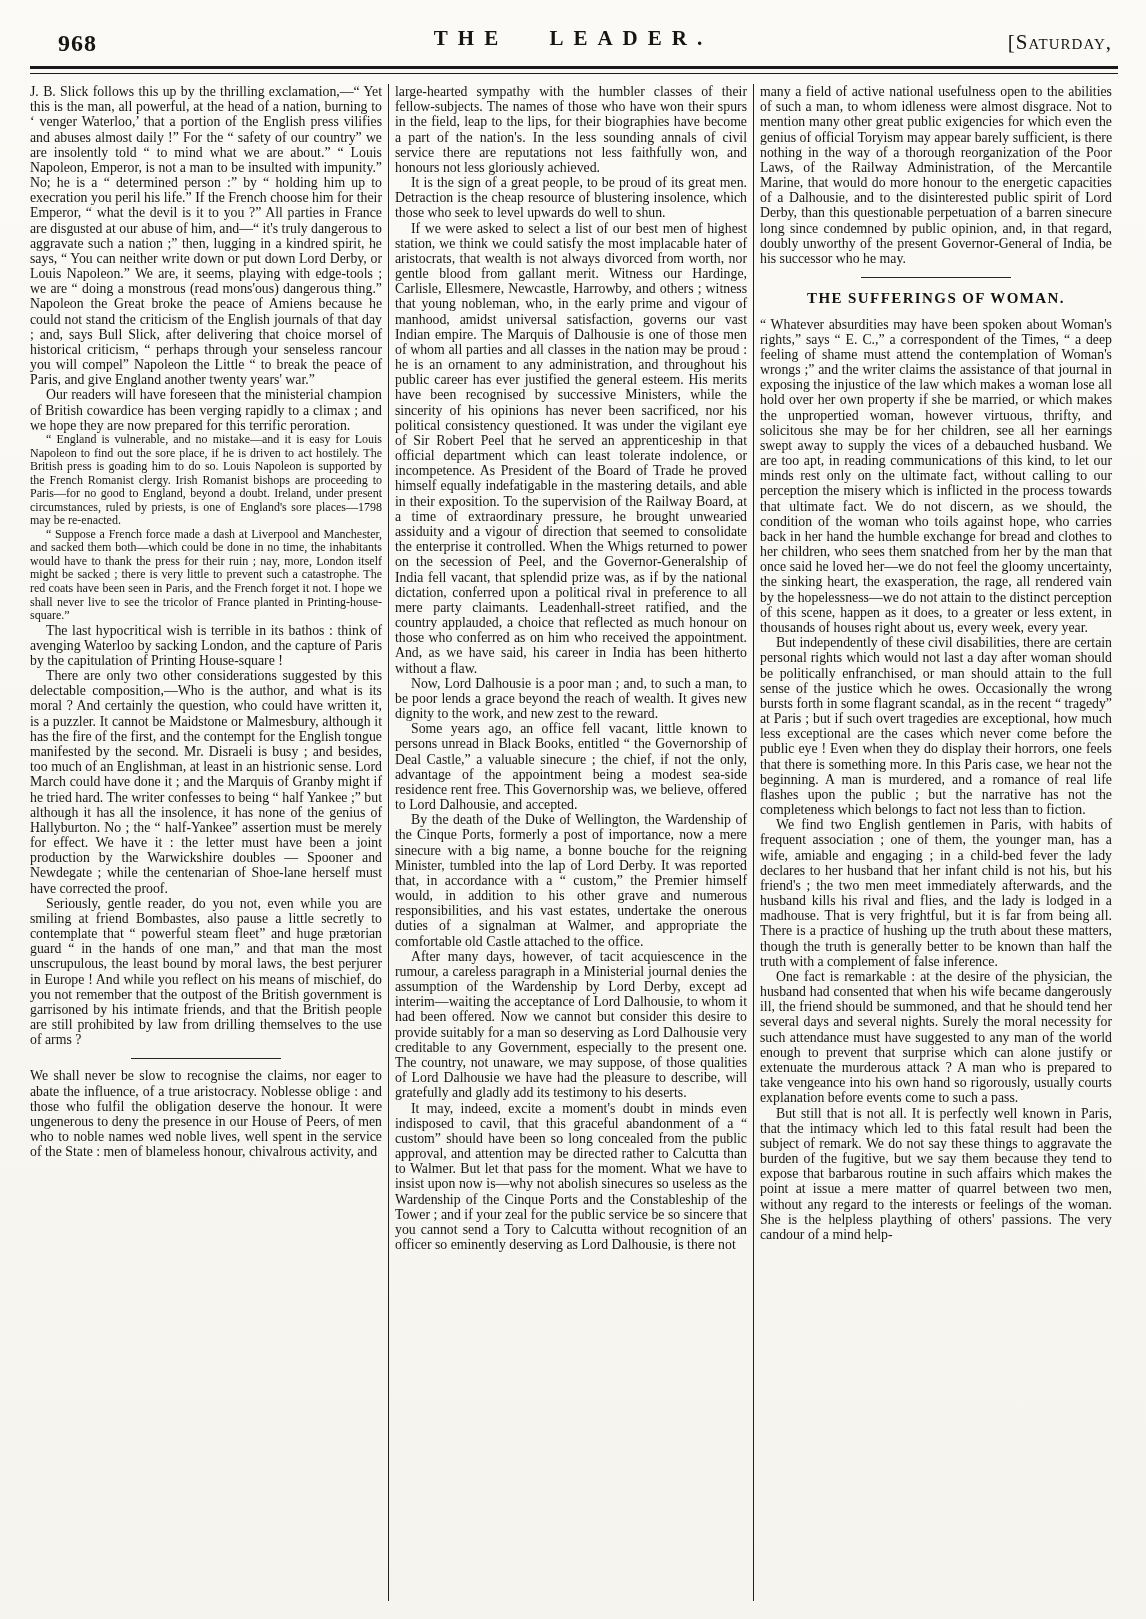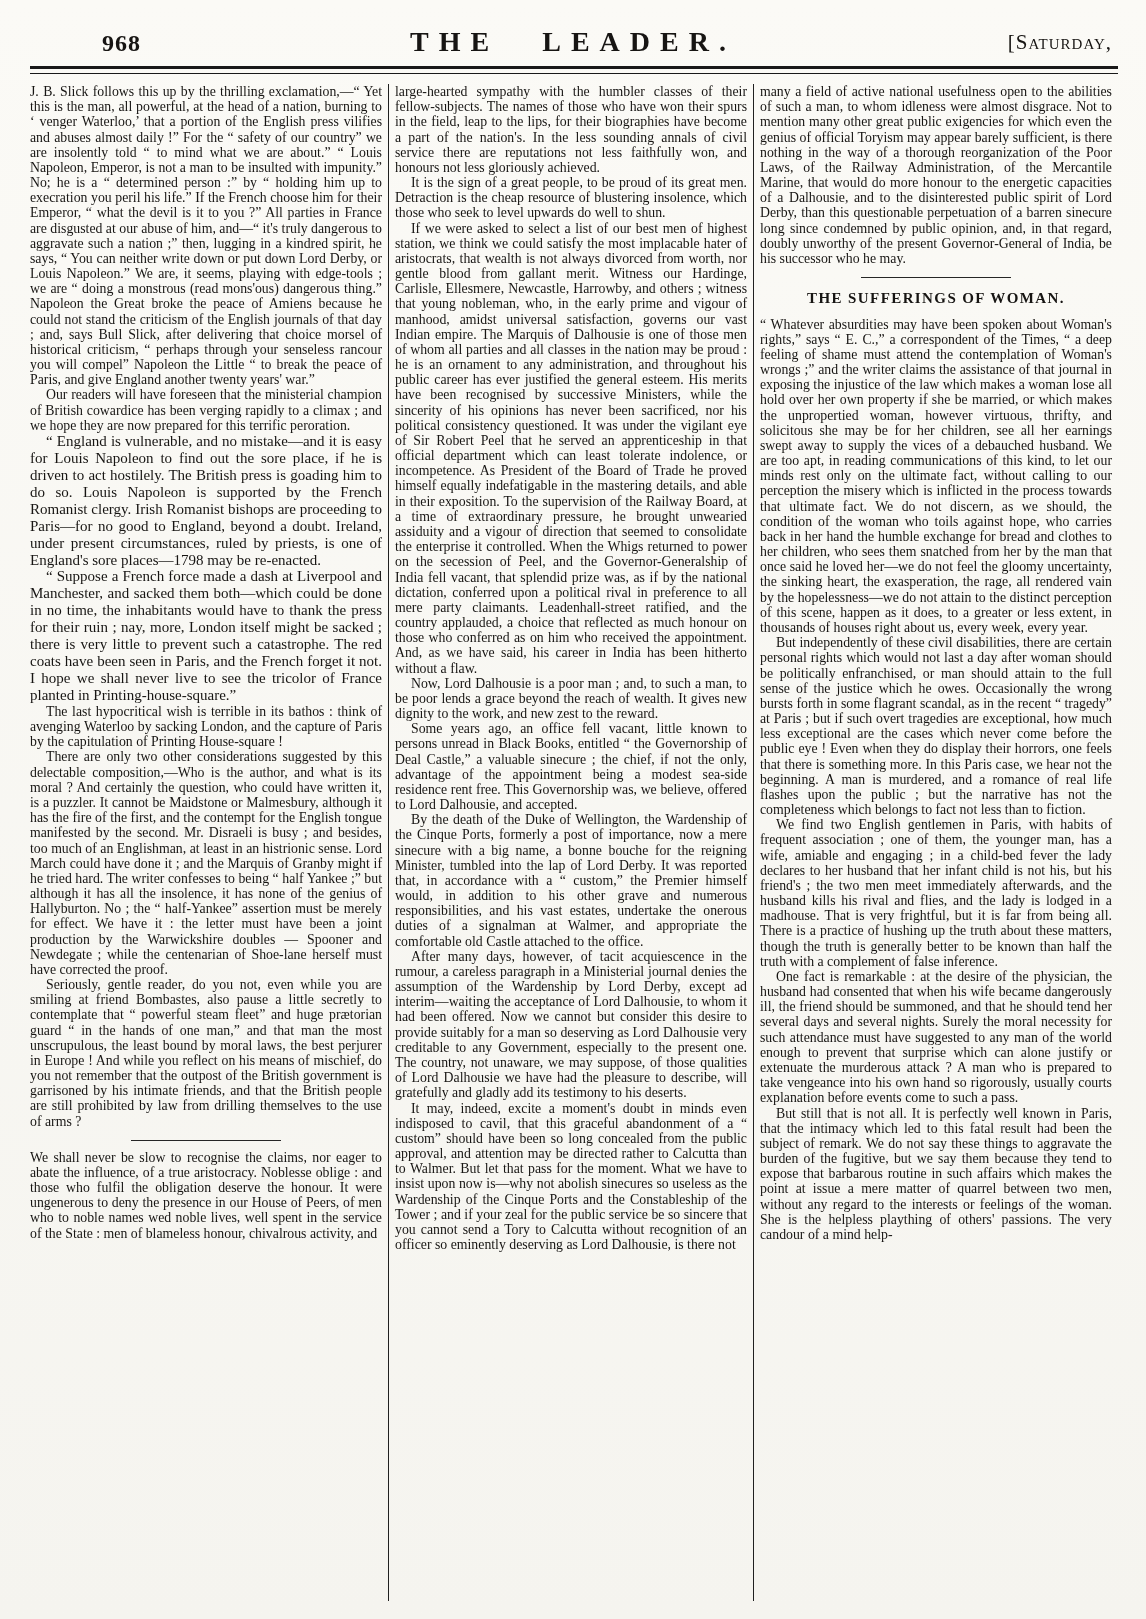--- a/index.html
+++ b/index.html
@@ -8,26 +8,26 @@
     width: 1146px;
     height: 1619px;
     margin: 0 auto;
     background: linear-gradient(#fbfaf6, #f5f4ef);
     color: #171513;
     font-family: "Liberation Serif", "DejaVu Serif", serif;
     overflow: hidden;
   }
   .page-number {
     position: absolute; top: 30px; left: 58px;
-    font-size: 24px; font-weight: bold; letter-spacing: 1px; margin-left: 44px;
+    font-size: 24px; font-weight: bold; letter-spacing: 1px;
   }
   .masthead {
     position: absolute; top: 26px; left: 0; right: 0;
     text-align: center;
-    font-size: 28px; font-weight: bold;
+    font-size: 21px; font-weight: bold;
     letter-spacing: 10px; word-spacing: 26px;
   }
   .date-tag {
     position: absolute; top: 30px; right: 34px;
     font-size: 21px; font-weight: normal;
     font-variant: small-caps; letter-spacing: 1px;
   }
   .header-rule {
     position: absolute; top: 66px; left: 30px; right: 28px;
     height: 4px;
@@ -39,21 +39,21 @@
     display: flex; align-items: stretch;
   }
   .col {
     width: 352px; flex: none;
     text-align: justify;
     font-size: 13.8px; line-height: 1.1;
   }
   .col-rule { width: 1px; flex: none; background: #202020; margin: 0 6px; }
   .col p { margin: 0; text-indent: 16px; }
   .col p.flush { text-indent: 0; }
-  .col p.quote { font-size: 15px; line-height: 1.13; }
+  .col p.quote { font-size: 12px; line-height: 1.13; }
   .section-rule {
     width: 150px; height: 0;
     border-top: 1.5px solid #262626;
     margin: 11px auto 9px auto;
   }
   .section-heading {
     margin: 0 0 7px 0;
     text-align: center;
     font-size: 15px; font-weight: bold;
     letter-spacing: 1.4px; line-height: 1.5;

